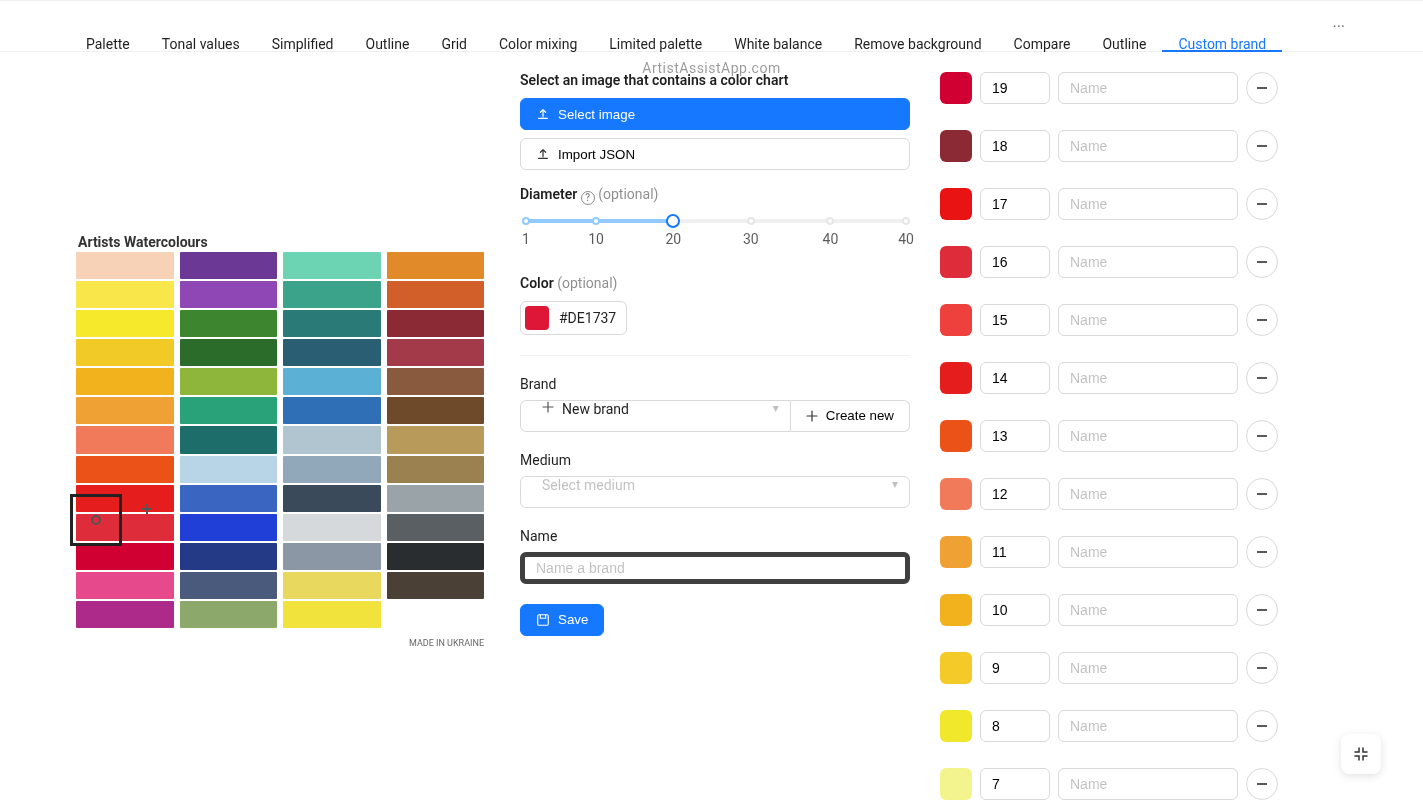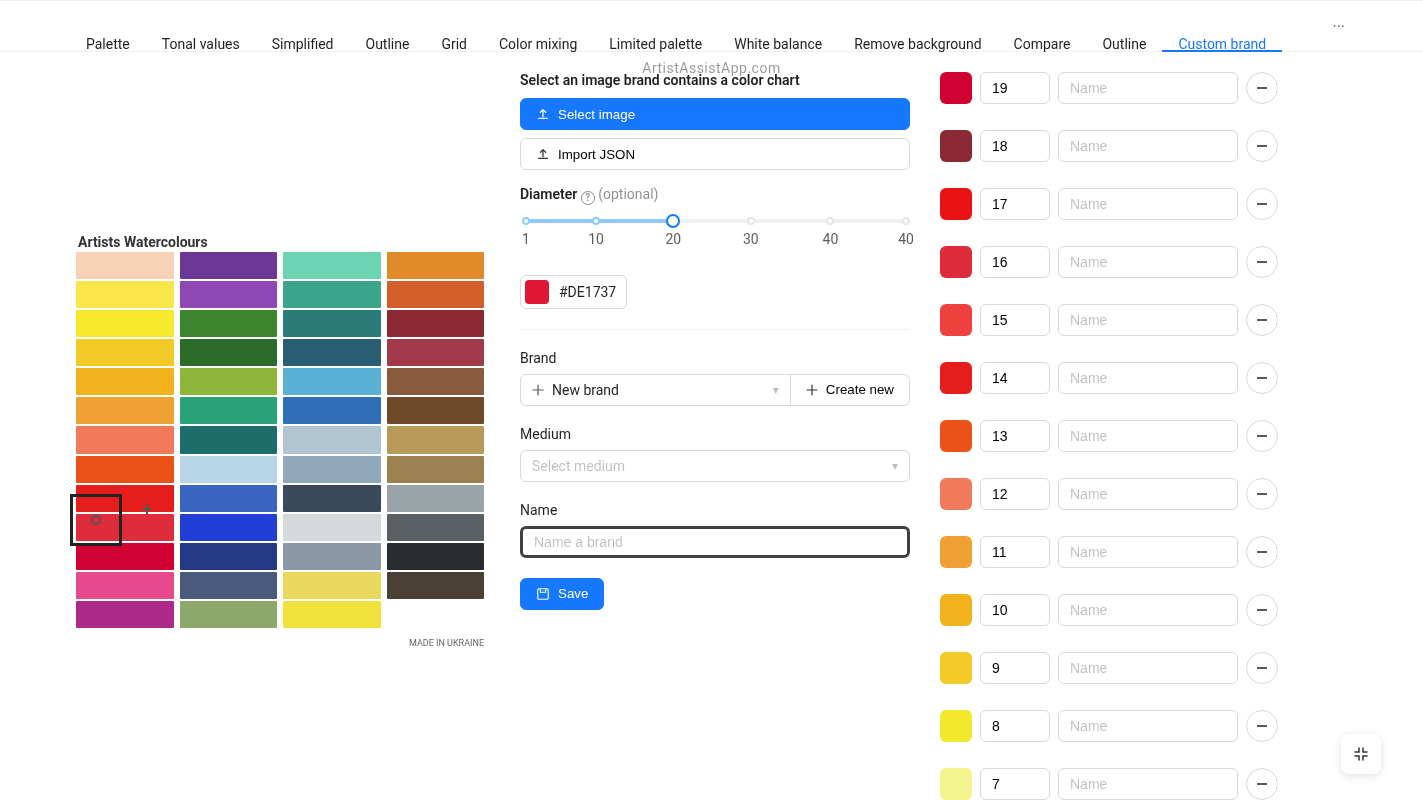--- a/index.html
+++ b/index.html
@@ -36,26 +36,26 @@
 .slider-dot { position: absolute; top: 0px; width: 8px; height: 8px; background: #fff; border: 2px solid #91caff; border-radius: 50%; transform: translateX(-50%); }
 .slider-dot.gray { border-color: #e6e6e6; }
 .slider-handle { position: absolute; top: -3px; width: 14px; height: 14px; background: #fff; border: 2px solid #1677ff; border-radius: 50%; transform: translateX(-50%); }
 .slider-marks { position: absolute; left: 0; right: 0; top: 14px; }
 .slider-mark { position: absolute; transform: translateX(-50%); font-size: 14px; color: rgba(0,0,0,0.65); }
 .color-row { display: flex; align-items: center; gap: 10px; border: 1px solid #d9d9d9; border-radius: 6px; padding: 4px 10px 4px 4px; width: fit-content; }
 .swatch-sm { width: 24px; height: 24px; border-radius: 4px; }
 .divider { height: 1px; background: #f0f0f0; margin: 20px 0; }
 .form-group { margin-bottom: 20px; }
 .form-group .lbl { margin-bottom: 8px; }
-.select { position: relative; display: flex; align-items: center; height: 32px; border: 1px solid #d9d9d9; border-radius: 6px; padding: 0 11px; cursor: pointer; }
+.select { position: relative; display: flex; align-items: flex-start; height: 32px; border: 1px solid #d9d9d9; border-radius: 6px; padding: 0 21px; cursor: pointer; }
 .select.has-add { border-top-right-radius: 0; border-bottom-right-radius: 0; }
 .add-btn { border-top-left-radius: 0; border-bottom-left-radius: 0; border-left: none; }
 .select .arrow { position: absolute; right: 11px; color: rgba(0,0,0,0.25); font-size: 12px; }
 .select .placeholder { color: rgba(0,0,0,0.25); }
-.input { width: 100%; height: 32px; border: 3px solid #404040; border-radius: 6px; padding: 0 11px; font-size: 14px; }
+.input { width: 100%; height: 32px; border: 5px solid #404040; border-radius: 6px; padding: 0 11px; font-size: 14px; }
 .input::placeholder { color: rgba(0,0,0,0.25); }
 .brand-row { display: flex; }
 .brand-row .select { flex: 1; }
 
 .right { flex: 1; padding-top: 8px; overflow: hidden;}
 .color-list { display: flex; flex-direction: column; gap: 26px; }
 .color-item { display: flex; align-items: center; gap: 8px; }
 .ci-swatch { width: 32px; height: 32px; border-radius: 6px; border: 1px solid transparent; flex-shrink: 0; }
 .ci-num { width: 70px; height: 32px; border: 1px solid #d9d9d9; border-radius: 6px; padding: 0 11px; font-size: 14px; }
 .ci-name { width: 180px; height: 32px; border: 1px solid #d9d9d9; border-radius: 6px; padding: 0 11px; font-size: 14px; }
@@ -181,21 +181,21 @@
           </div>
       <div class="picker-frame">
         <span style="width:10px;height:10px;border:2px solid #555;border-radius:50%"></span>
       </div>
       <div class="picker-plus"></div>
       <div class="chart-made">MADE IN UKRAINE</div>
     </div>
   </div>
 
   <div class="middle">
-    <div class="section-label">Select an image brand contains a color chart</div>
+    <div class="section-label">Select an image that contains a color chart</div>
     <div class="btn-row">
       <button class="btn primary">
         <span>
           <svg width="14" height="14" viewBox="0 0 16 16" fill="none">
                 <path d="M8 11V3M8 3L5 6M8 3l3 3M3 13h10" stroke="#fff" stroke-width="1.4" stroke-linecap="round" stroke-linejoin="round"></path>
               </svg>
         </span>
         <span>Select image</span>
       </button>
       <button class="btn">
@@ -226,20 +226,23 @@
         <span class="slider-mark" style="left:1.5%">1</span>
         <span class="slider-mark" style="left:19.5%">10</span>
         <span class="slider-mark" style="left:39.3%">20</span>
         <span class="slider-mark" style="left:59.2%">30</span>
         <span class="slider-mark" style="left:79.6%">40</span>
         <span class="slider-mark" style="left:99%">40</span>
       </div>
     </div>
 
     <div style="height:18px"></div>
+    <div class="section-label">
+      <span>Color</span> <span class="optional">(optional)</span>
+    </div>
     <div class="color-row">
       <div class="swatch-sm" id="picked-swatch" style="background: rgb(222, 23, 55);"></div>
       <span>#DE1737</span>
     </div>
 
     <div class="divider"></div>
 
     <div class="form-group">
       <div class="lbl">Brand</div>
       <div class="brand-row">

